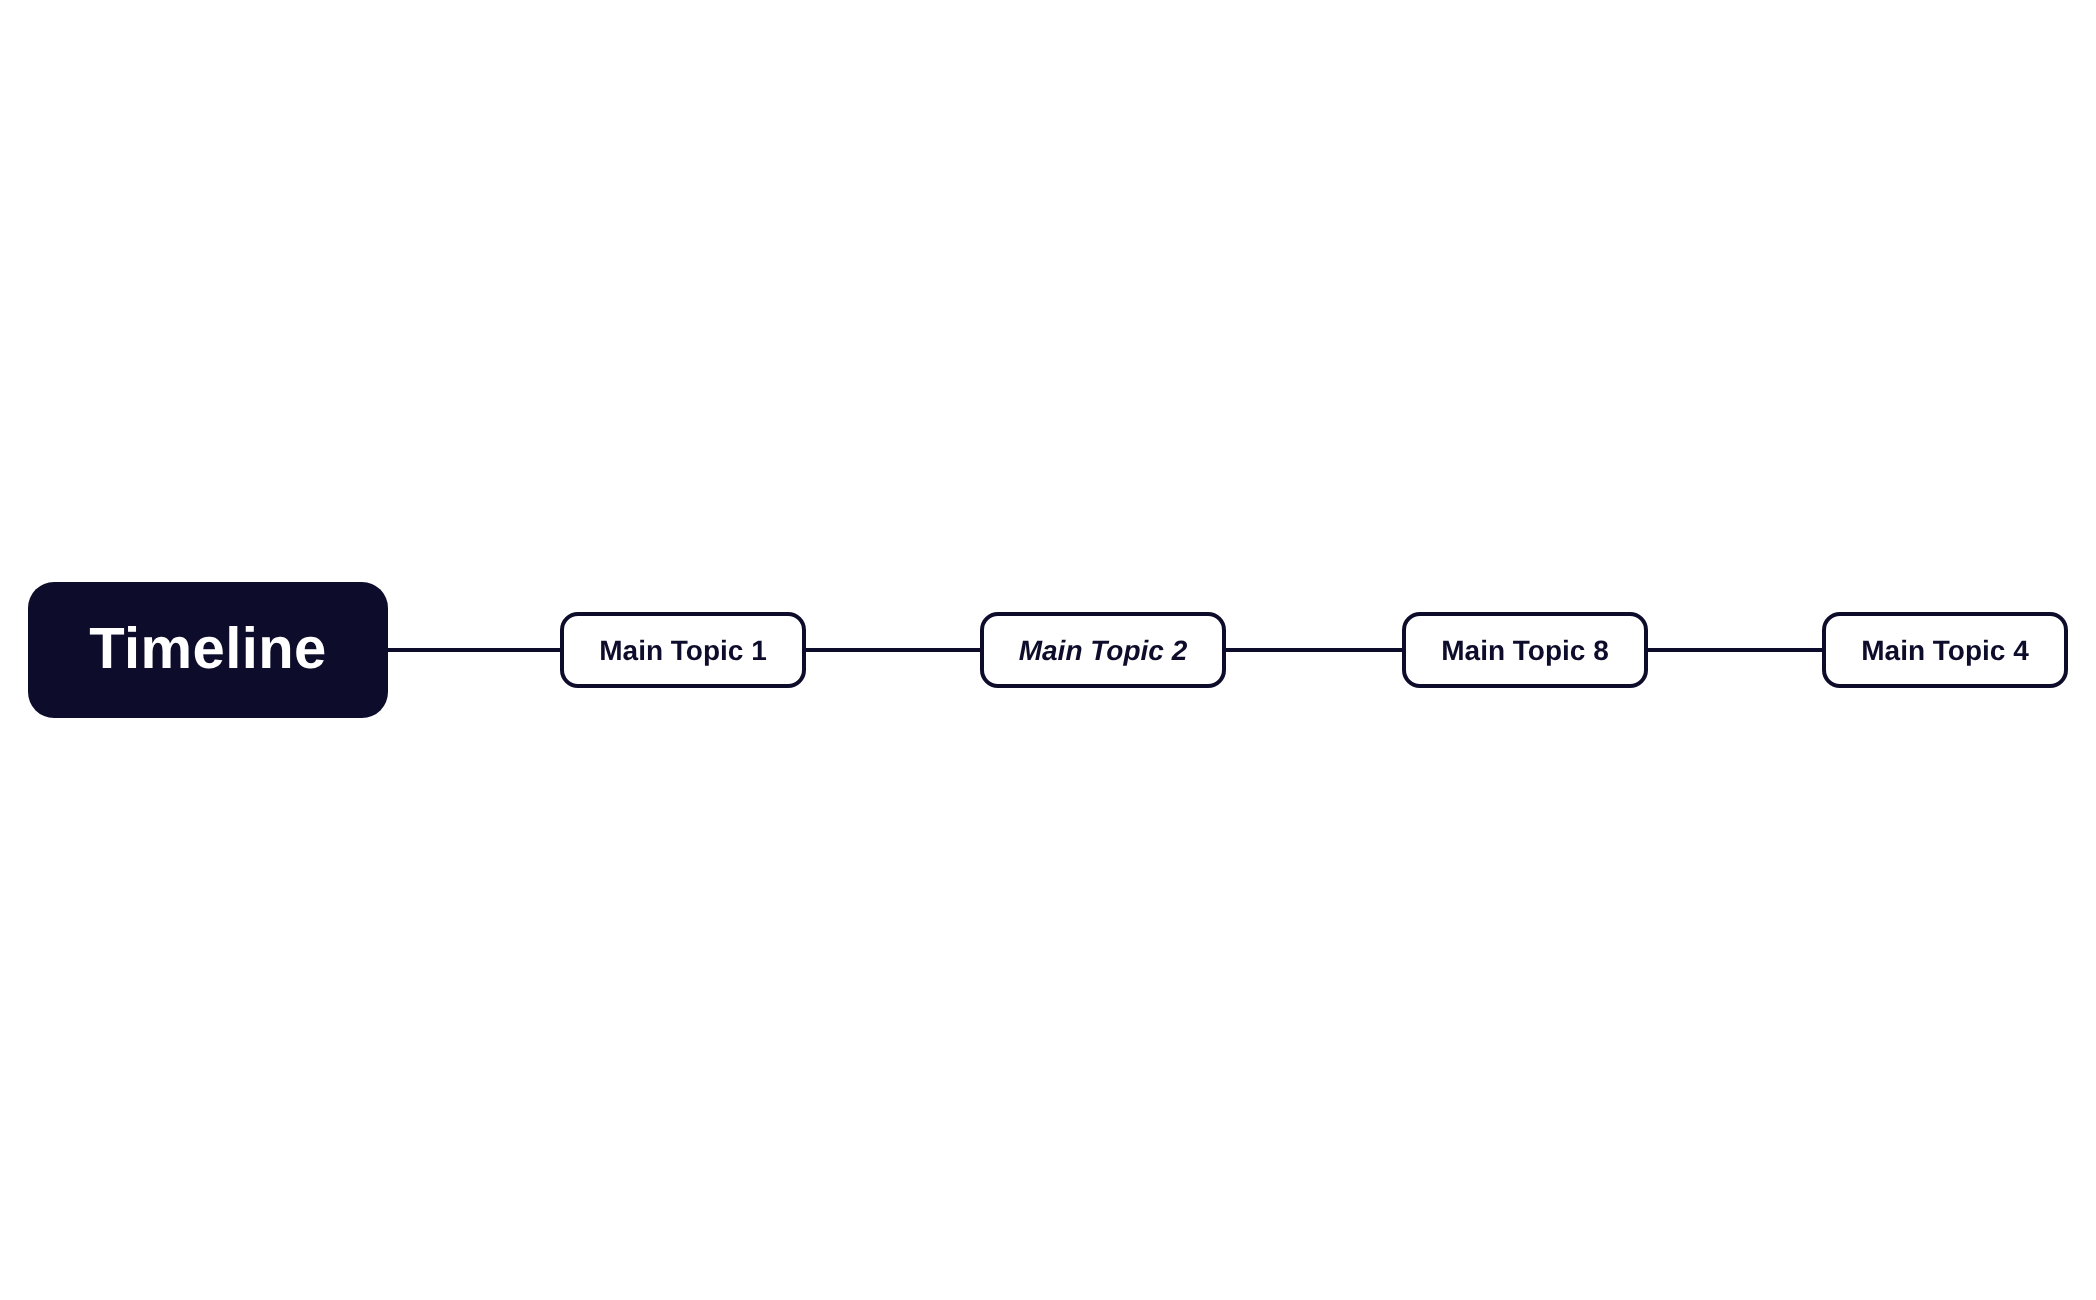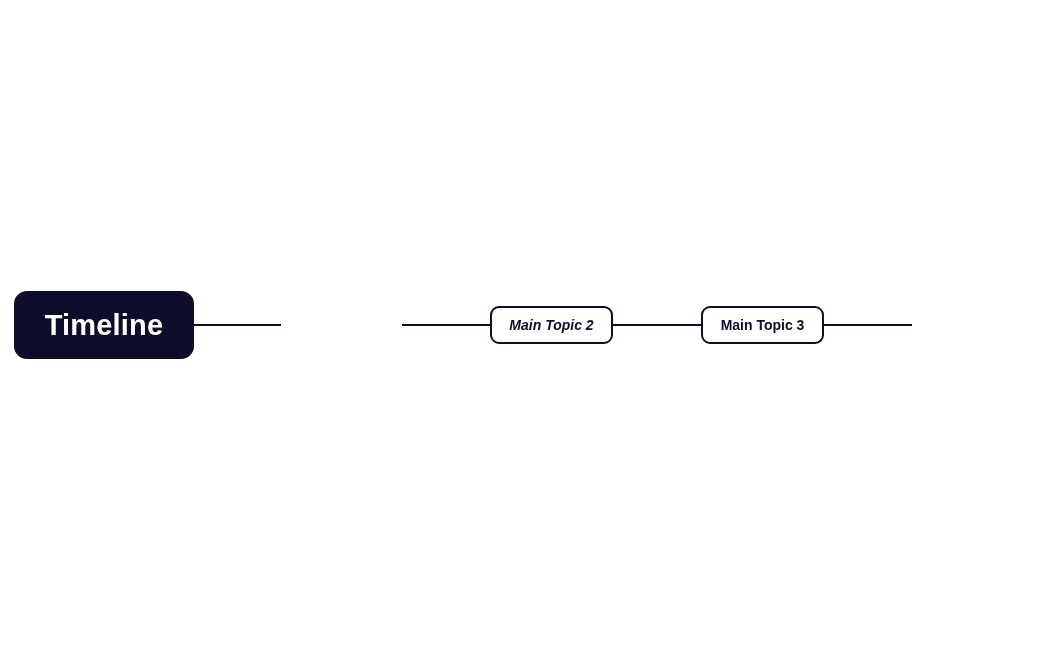--- a/index.html
+++ b/index.html
@@ -80,23 +80,29 @@
 
   <div class="root-node">
     <span class="label">Timeline</span>
   </div>
 
   <div class="connector conn-1"></div>
   <div class="connector conn-2"></div>
   <div class="connector conn-3"></div>
   <div class="connector conn-4"></div>
 
+  <div class="topic-node topic-1">
+    <span class="label">Main Topic 1</span>
+  </div>
 
   <div class="topic-node topic-2">
     <span class="label">Main Topic 2</span>
   </div>
 
   <div class="topic-node topic-3">
-    <span class="label">Main Topic 3</span>
+    <span class="label">Main Topic 8</span>
   </div>
 
+  <div class="topic-node topic-4">
+    <span class="label">Main Topic 4</span>
+  </div>
 
 </div>
 
 </body></html>

